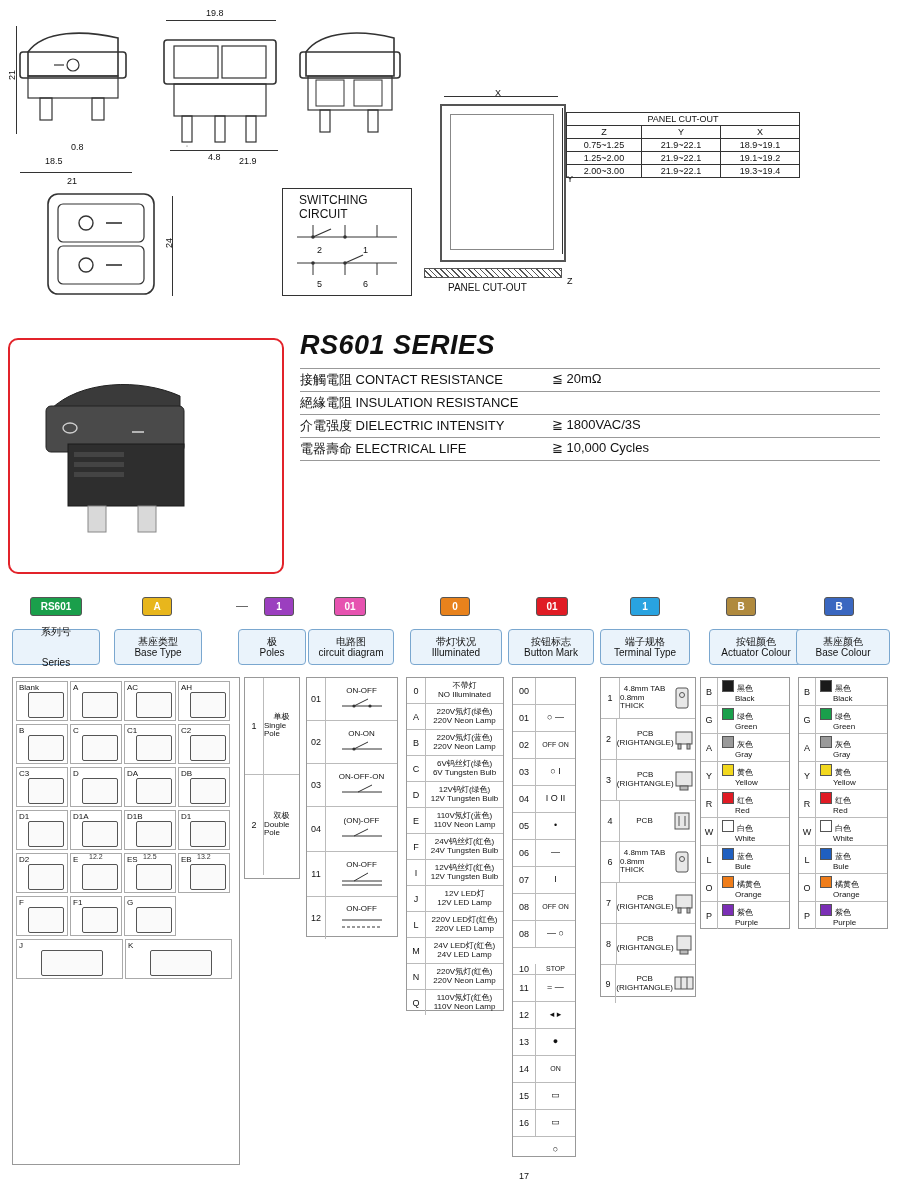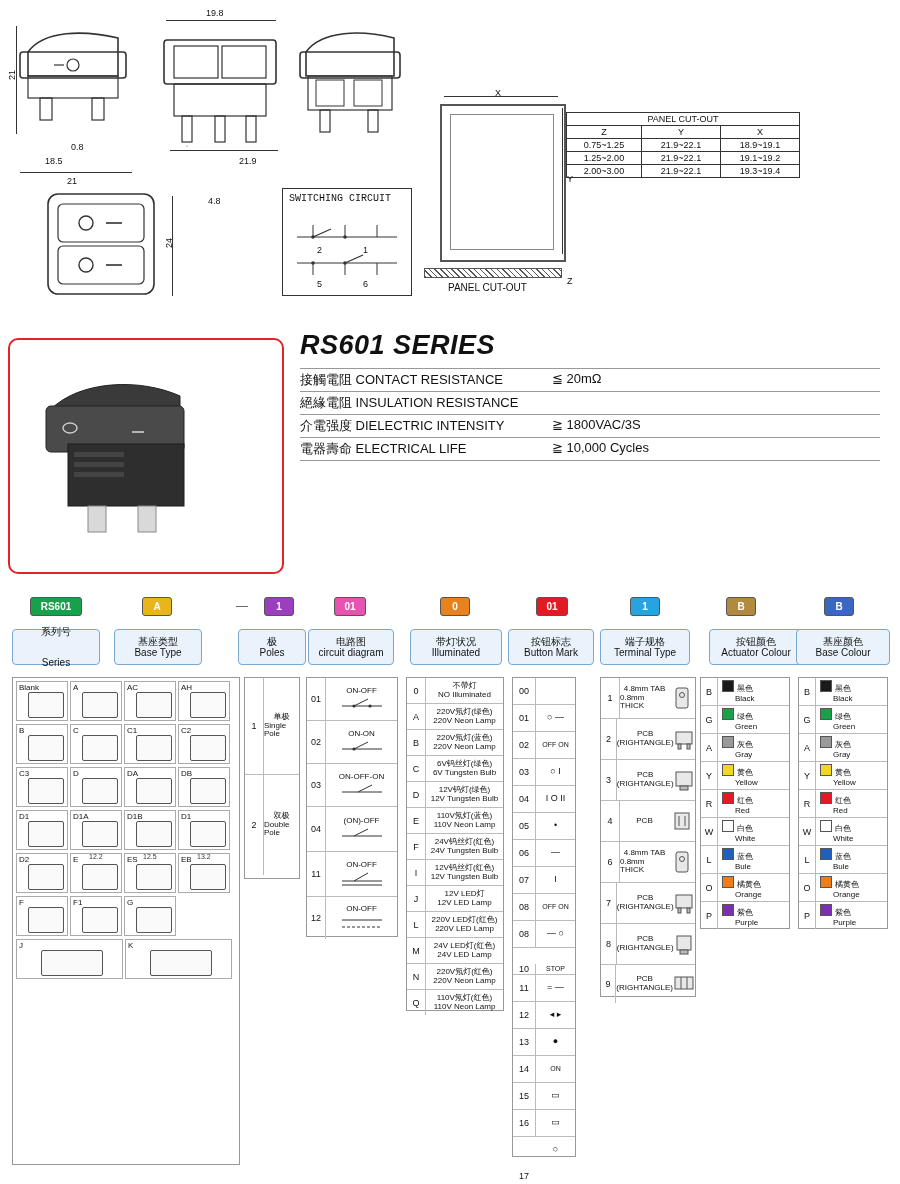--- a/index.html
+++ b/index.html
@@ -83,21 +83,21 @@
     <rect x="62" y="24" width="44" height="32" fill="none" stroke="#333" stroke-width="1.2"></rect>
     <rect x="14" y="62" width="92" height="32" fill="none" stroke="#333" stroke-width="1.2"></rect>
     <rect x="22" y="94" width="10" height="26" fill="none" stroke="#333" stroke-width="1.2"></rect>
     <rect x="55" y="94" width="10" height="26" fill="none" stroke="#333" stroke-width="1.2"></rect>
     <rect x="86" y="94" width="10" height="26" fill="none" stroke="#333" stroke-width="1.2"></rect>
     <circle cx="27" cy="124" r="0.5" fill="#333"></circle>
   </svg>
 </div>
 <div class="dim-txt" style="left:205px;top:8px;">19.8</div>
 <div class="abs" style="left:166px;top:20px;width:110px;height:1px;background:#333;"></div>
-<div class="dim-txt" style="left:207px;top:152px;margin-top:44px;">4.8</div>
+<div class="dim-txt" style="left:207px;top:152px;">4.8</div>
 <div class="dim-txt" style="left:238px;top:156px;">21.9</div>
 <div class="abs" style="left:170px;top:150px;width:108px;height:1px;background:#333;"></div>
 
 <div class="draw" style="left:296px;top:22px;width:110px;height:120px;">
   <svg width="110" height="120" viewBox="0 0 110 120">
     <path d="M10,30 C26,8 66,8 98,16 L98,54 L10,54 Z" fill="#fff" stroke="#333" stroke-width="1.6"></path>
     <rect x="4" y="30" width="100" height="26" rx="3" fill="none" stroke="#333" stroke-width="1.6"></rect>
     <rect x="12" y="54" width="84" height="34" fill="none" stroke="#333" stroke-width="1.2"></rect>
     <rect x="20" y="58" width="28" height="26" fill="none" stroke="#333" stroke-width="1"></rect>
     <rect x="58" y="58" width="28" height="26" fill="none" stroke="#333" stroke-width="1"></rect>
@@ -114,21 +114,21 @@
     <circle cx="40" cy="31" r="7" fill="none" stroke="#333" stroke-width="1.4"></circle>
     <line x1="60" y1="31" x2="76" y2="31" stroke="#333" stroke-width="1.6"></line>
     <circle cx="40" cy="73" r="7" fill="none" stroke="#333" stroke-width="1.4"></circle>
     <line x1="60" y1="73" x2="76" y2="73" stroke="#333" stroke-width="1.6"></line>
   </svg>
 </div>
 <div class="dim-txt" style="left:163px;top:238px;transform:rotate(-90deg);">24</div>
 <div class="abs" style="left:172px;top:196px;width:1px;height:100px;background:#333;"></div>
 
 <div class="abs" style="left:282px;top:188px;width:128px;height:106px;border:1px solid #333;background:#fff;">
-  <div class="abs" style="left:6px;top:4px;font-size:10px;font-family:Liberation Mono, monospace;">SWITCHING CIRCUIT</div>
+  <div class="abs" style="left:16px;top:4px;font-size:12px;">SWITCHING CIRCUIT</div>
   <svg width="128" height="78" style="position:absolute;left:0;top:22px;">
     <line x1="14" y1="26" x2="114" y2="26" stroke="#333" stroke-width="1"></line>
     <line x1="14" y1="52" x2="114" y2="52" stroke="#333" stroke-width="1"></line>
     <line x1="30" y1="26" x2="30" y2="14" stroke="#333" stroke-width="1"></line>
     <line x1="62" y1="26" x2="62" y2="14" stroke="#333" stroke-width="1"></line>
     <line x1="94" y1="26" x2="94" y2="14" stroke="#333" stroke-width="1"></line>
     <line x1="30" y1="52" x2="30" y2="64" stroke="#333" stroke-width="1"></line>
     <line x1="62" y1="52" x2="62" y2="64" stroke="#333" stroke-width="1"></line>
     <line x1="94" y1="52" x2="94" y2="64" stroke="#333" stroke-width="1"></line>
     <line x1="30" y1="26" x2="48" y2="18" stroke="#333" stroke-width="1.2"></line>

